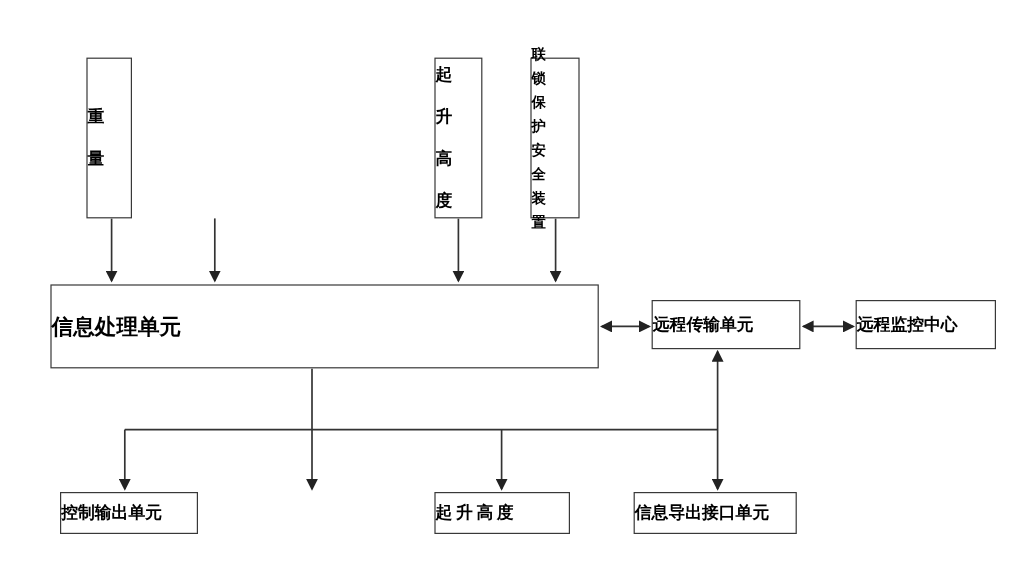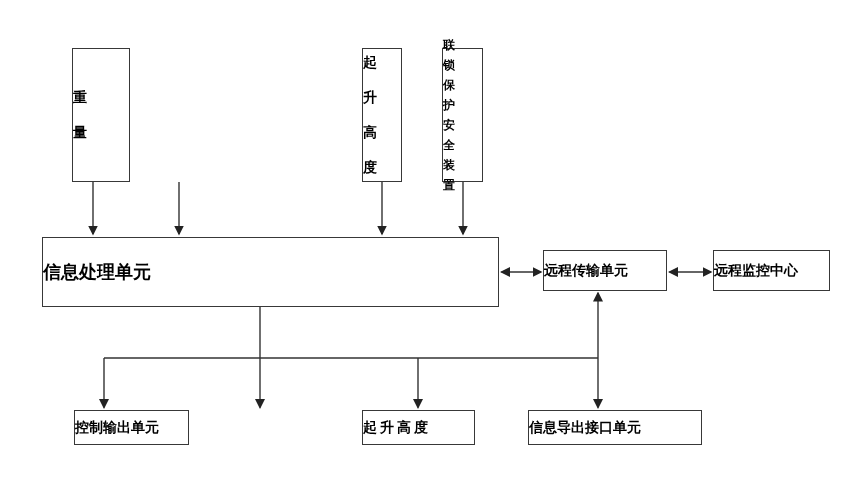--- a/index.html
+++ b/index.html
@@ -34,21 +34,21 @@
     display: flex;
     align-items: center;
     justify-content: flex-start;
     color: #000000;
     font-weight: bold;
     text-align: center;
   }
   
   .node.sensor {
     top: 48px;
-    width: 58px;
+    width: 38px;
     height: 134px;
   }
   .node.sensor .vtext {
     display: block;
     width: 1em;
     word-break: break-all;
     line-height: 2.5;
     font-size: 14px;
     text-align: center;
   }
@@ -62,24 +62,24 @@
   .node.main {
     left: 42px;
     top: 237px;
     width: 457px;
     height: 70px;
     font-size: 18px;
   }
   .node.remote-trans  { left: 543px; top: 250px; width: 124px; height: 41px; }
   .node.remote-center { left: 713px; top: 250px; width: 117px; height: 41px; }
   .node.out { top: 410px; height: 35px; }
-  .node.out0 { left: 50px;  width: 115px; margin-left: 24px; }
+  .node.out0 { left: 50px;  width: 115px; }
   .node.out1 { left: 207px; width: 123px; }
   .node.out2 { left: 362px; width: 113px; letter-spacing: 3px; }
-  .node.out3 { left: 528px; width: 174px; }
+  .node.out3 { left: 528px; width: 136px; }
   .s0 { left: 72px; }
   .s1 { left: 158px; }
   .s2 { left: 362px; width: 40px !important; }
   .s3 { left: 442px; width: 41px !important; }
 </style>
 </head>
 <body>
 
 <div class="canvas">
 

